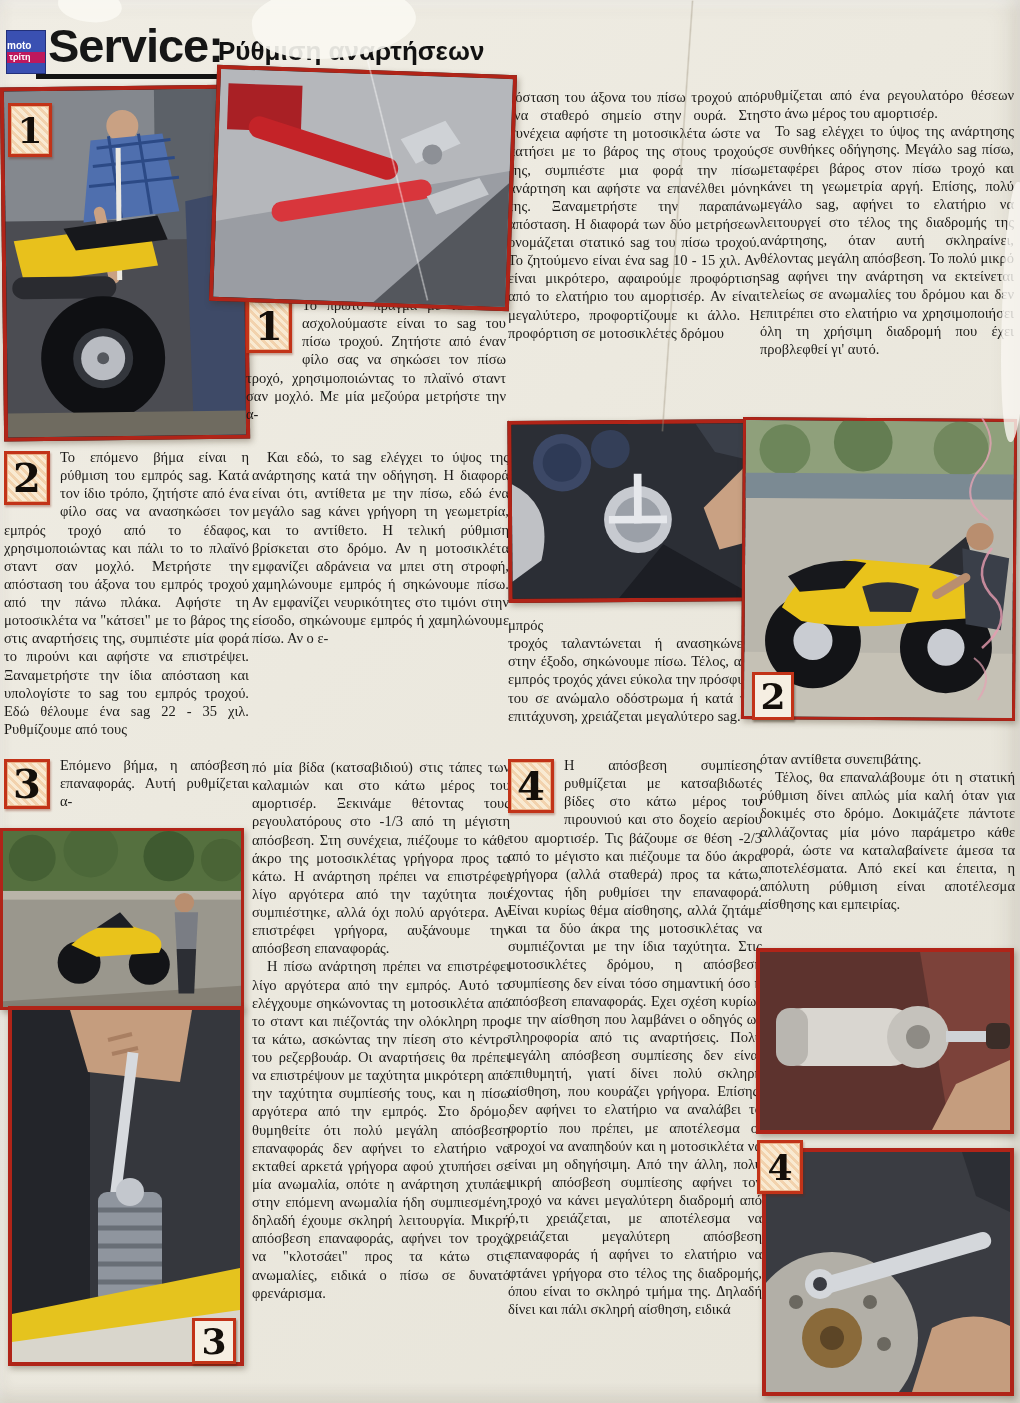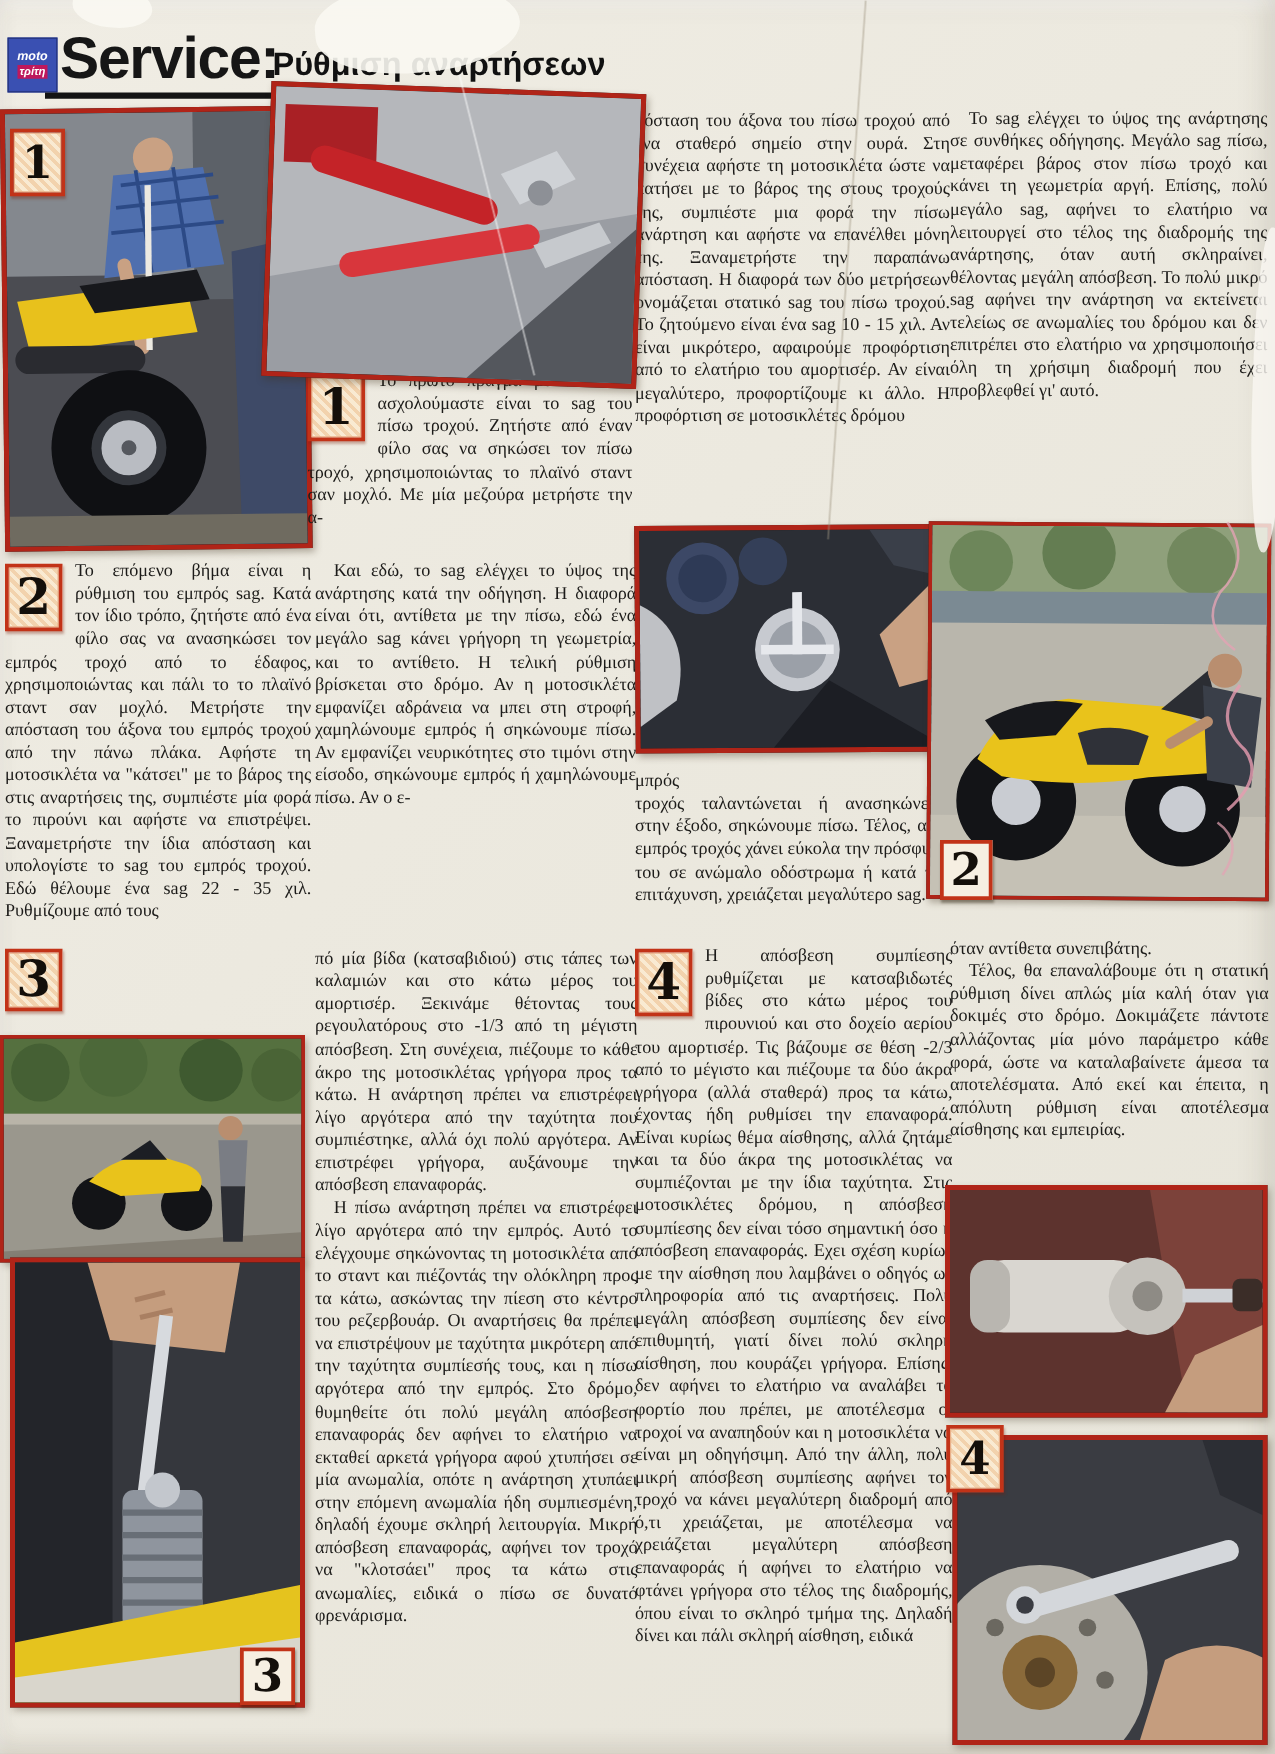--- a/index.html
+++ b/index.html
@@ -2,22 +2,22 @@
 <html><head>
 <meta charset="utf-8">
 <style>
   html,body{margin:0;padding:0;background:#d8d4c9;}
   .page{position:relative;width:1020px;height:1403px;margin:0 auto;overflow:hidden;
     background:linear-gradient(135deg,#f0ede4 0%,#ece9df 40%,#e7e4d9 100%);
     box-shadow:inset -10px 0 22px rgba(70,60,40,.10), inset 0 -8px 16px rgba(70,60,40,.07), inset 0 6px 10px rgba(255,255,255,.5);
     font-family:"Liberation Serif", serif;color:#1c1b19;}
   
   .logo{position:absolute;left:6px;top:30px;width:38px;height:42px;background:#3a50b2;border:1px solid #22307a;
-    display:flex;flex-direction:column;align-items:center;justify-content:center;gap:1px;
-    font-family:"Liberation Sans",sans-serif;font-weight:bold;font-style:italic;}
+    display:flex;flex-direction:column;justify-content:center;gap:1px;
+    font-family:"Liberation Sans",sans-serif;font-weight:bold;}
   .logo .l1{color:#fff;font-size:10px;line-height:10px;}
   .logo .l2{color:#fff;background:#be185d;font-size:9px;line-height:11px;padding:0 2px;}
   .title{position:absolute;left:48px;top:18px;margin:0;font-family:"Liberation Sans",sans-serif;
     font-weight:bold;font-size:47px;letter-spacing:-1px;color:#161616;}
   .subtitle{position:absolute;left:218px;top:36px;margin:0;font-family:"Liberation Sans",sans-serif;
     font-weight:bold;font-size:26px;color:#111;}
   .header-rule{position:absolute;left:36px;top:74px;width:352px;height:5px;background:#141414;}
   
   .tb{position:absolute;font-size:14.5px;line-height:1.25;text-align:justify;overflow:hidden;}
   .tb p{margin:0;}
@@ -100,20 +100,21 @@
   <section class="tb" style="left:246px;top:296px;width:260px;height:130px;">
     <span class="badge dropcap">1</span>
     <p>Το πρώτο πράγμα με το οποίο ασχολούμαστε είναι το sag του πίσω τροχού. Ζητήστε από έναν φίλο σας να σηκώσει τον πίσω τροχό, χρησιμοποιώντας το πλαϊνό σταντ σαν μοχλό. Με μία μεζούρα μετρήστε την α-</p>
   </section>
 
   <section class="tb" style="left:508px;top:88px;width:252px;height:336px;">
     <p>πόσταση του άξονα του πίσω τροχού από ένα σταθερό σημείο στην ουρά. Στη συνέχεια αφήστε τη μοτοσικλέτα ώστε να πατήσει με το βάρος της στους τροχούς της, συμπιέστε μια φορά την πίσω ανάρτηση και αφήστε να επανέλθει μόνη της. Ξαναμετρήστε την παραπάνω απόσταση. Η διαφορά των δύο μετρήσεων ονομάζεται στατικό sag του πίσω τροχού. Το ζητούμενο είναι ένα sag 10 - 15 χιλ. Αν είναι μικρότερο, αφαιρούμε προφόρτιση από το ελατήριο του αμορτισέρ. Αν είναι μεγαλύτερο, προφορτίζουμε κι άλλο. Η προφόρτιση σε μοτοσικλέτες δρόμου</p>
   </section>
 
   <section class="tb" style="left:760px;top:86px;width:254px;height:344px;">
+    <p>ρυθμίζεται από ένα ρεγουλατόρο θέσεων στο άνω μέρος του αμορτισέρ.</p>
     <p class="ind">Το sag ελέγχει το ύψος της ανάρτησης σε συνθήκες οδήγησης. Μεγάλο sag πίσω, μεταφέρει βάρος στον πίσω τροχό και κάνει τη γεωμετρία αργή. Επίσης, πολύ μεγάλο sag, αφήνει το ελατήριο να λειτουργεί στο τέλος της διαδρομής της ανάρτησης, όταν αυτή σκληραίνει, θέλοντας μεγάλη απόσβεση. Το πολύ μικρό sag αφήνει την ανάρτηση να εκτείνεται τελείως σε ανωμαλίες του δρόμου και δεν επιτρέπει στο ελατήριο να χρησιμοποιήσει όλη τη χρήσιμη διαδρομή που έχει προβλεφθεί γι' αυτό.</p>
   </section>
 
   <section class="tb" style="left:4px;top:448px;width:245px;height:294px;">
     <span class="badge dropcap">2</span>
     <p>Το επόμενο βήμα είναι η ρύθμιση του εμπρός sag. Κατά τον ίδιο τρόπο, ζητήστε από ένα φίλο σας να ανασηκώσει τον εμπρός τροχό από το έδαφος, χρησιμοποιώντας και πάλι το το πλαϊνό σταντ σαν μοχλό. Μετρήστε την απόσταση του άξονα του εμπρός τροχού από την πάνω πλάκα. Αφήστε τη μοτοσικλέτα να "κάτσει" με το βάρος της στις αναρτήσεις της, συμπιέστε μία φορά το πιρούνι και αφήστε να επιστρέψει. Ξαναμετρήστε την ίδια απόσταση και υπολογίστε το sag του εμπρός τροχού. Εδώ θέλουμε ένα sag 22 - 35 χιλ. Ρυθμίζουμε από τους</p>
   </section>
 
   <section class="tb" style="left:252px;top:448px;width:257px;height:294px;">
     <p class="ind">Και εδώ, το sag ελέγχει το ύψος της ανάρτησης κατά την οδήγηση. Η διαφορά είναι ότι, αντίθετα με την πίσω, εδώ ένα μεγάλο sag κάνει γρήγορη τη γεωμετρία, και το αντίθετο. Η τελική ρύθμιση βρίσκεται στο δρόμο. Αν η μοτοσικλέτα εμφανίζει αδράνεια να μπει στη στροφή, χαμηλώνουμε εμπρός ή σηκώνουμε πίσω. Αν εμφανίζει νευρικότητες στο τιμόνι στην είσοδο, σηκώνουμε εμπρός ή χαμηλώνουμε πίσω. Αν ο ε-</p>
@@ -160,20 +161,21 @@
       <path d="M120 170 Q150 160 178 172 L170 196 L128 196 Z" fill="#2f3138"></path>
       <circle cx="240" cy="118" r="14" fill="#b98e6f"></circle>
       <path d="M222 130 L270 140 L262 214 L226 208 Z" fill="#3a3f49"></path>
       <path d="M226 160 L196 178" stroke="#b98e6f" stroke-width="9" stroke-linecap="round"></path>
     </svg>
   </figure>
   <div class="badge abs fbadge light" style="left:752px;top:672px;width:42px;height:48px;">2</div>
 
   <section class="tb" style="left:4px;top:756px;width:245px;height:72px;">
     <span class="badge dropcap" style="height:50px;">3</span>
+    <p>Επόμενο βήμα, η απόσβεση επαναφοράς. Αυτή ρυθμίζεται α-</p>
   </section>
 
   <figure class="photo" style="left:0;top:828px;width:244px;height:182px;border-width:3px;margin:0;">
     <svg viewBox="0 0 244 182" preserveAspectRatio="none">
       <rect width="244" height="182" fill="#9a978d"></rect>
       <rect width="244" height="66" fill="#55703f"></rect>
       <circle cx="30" cy="28" r="24" fill="#456034"></circle>
         <circle cx="90" cy="20" r="28" fill="#4c6839"></circle>
         <circle cx="170" cy="26" r="26" fill="#3f5a30"></circle>
         <circle cx="225" cy="30" r="22" fill="#4a6436"></circle>

